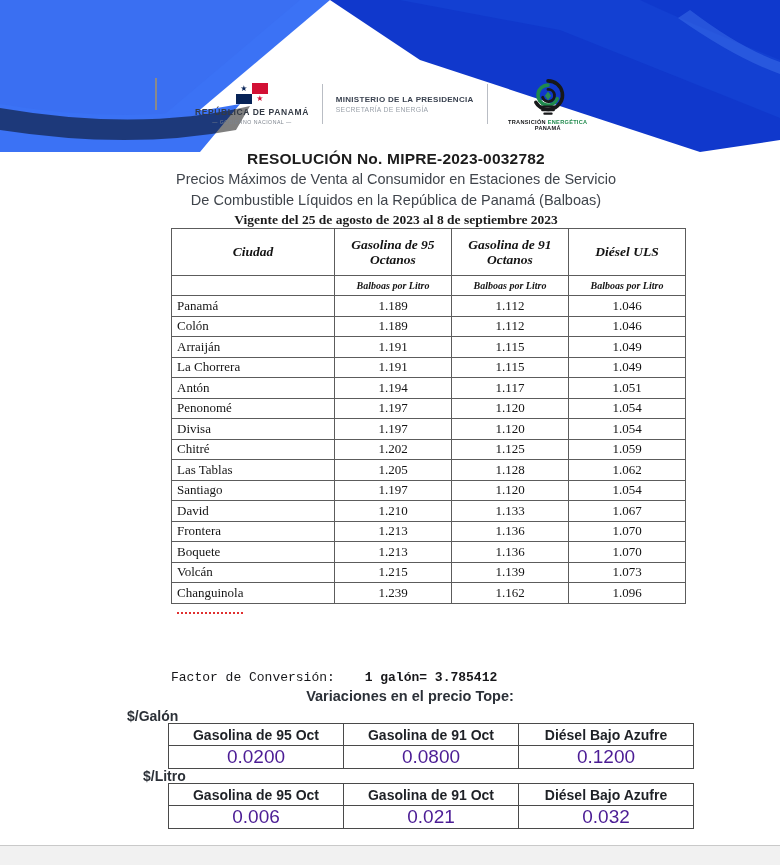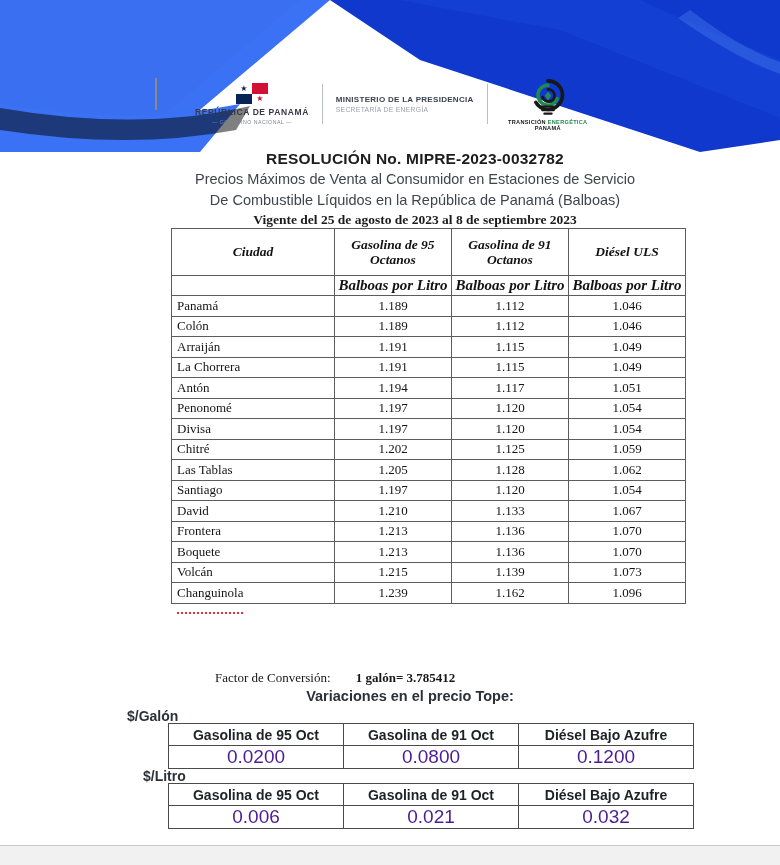--- a/index.html
+++ b/index.html
@@ -116,21 +116,21 @@
   .tr-l2 {
     font-size: 5.6px;
     font-weight: bold;
     color: #17181a;
     letter-spacing: 0.3px;
   }
 
   
   .doc-head {
     position: absolute;
-    left: 115px; top: 150px;
+    left: 96px; top: 150px;
     width: 600px;
     text-align: center;
   }
   .h-reso {
     font-size: 15.5px;
     font-weight: bold;
     color: #1c1c1c;
     letter-spacing: 0.2px;
   }
   .h-sub {
@@ -171,21 +171,21 @@
   table.main thead th {
     font-style: italic;
     font-weight: bold;
     font-size: 13.5px;
     color: #131313;
     text-align: center;
     height: 47px;
     line-height: 1.12;
   }
   table.main thead tr.units th {
-    font-size: 15px;
+    font-size: 10px;
     height: 20px;
     font-weight: bold;
     font-style: italic;
   }
   table.main tbody td {
     font-size: 13px;
     color: #141414;
     height: 20.5px;
     font-style: normal;
     font-weight: normal;
@@ -200,25 +200,24 @@
   }
   td.city .misspelled {
     border-bottom: 2px dotted #e03030;
     padding-bottom: 12px;
   }
 
   
   .factor {
     position: absolute;
     left: 171px; top: 670px;
-    font-family: Liberation Serif, serif;
+    font-family: Liberation Mono, monospace;
     font-size: 13px;
     color: #17171a;
     white-space: nowrap;
-    margin-left: 44px;
   }
   .factor .fv { margin-left: 22px; font-weight: bold; }
 
   .variations {
     position: absolute;
     left: 110px; top: 688px;
     width: 600px;
     text-align: center;
     font-size: 14.5px;
     font-weight: bold;

